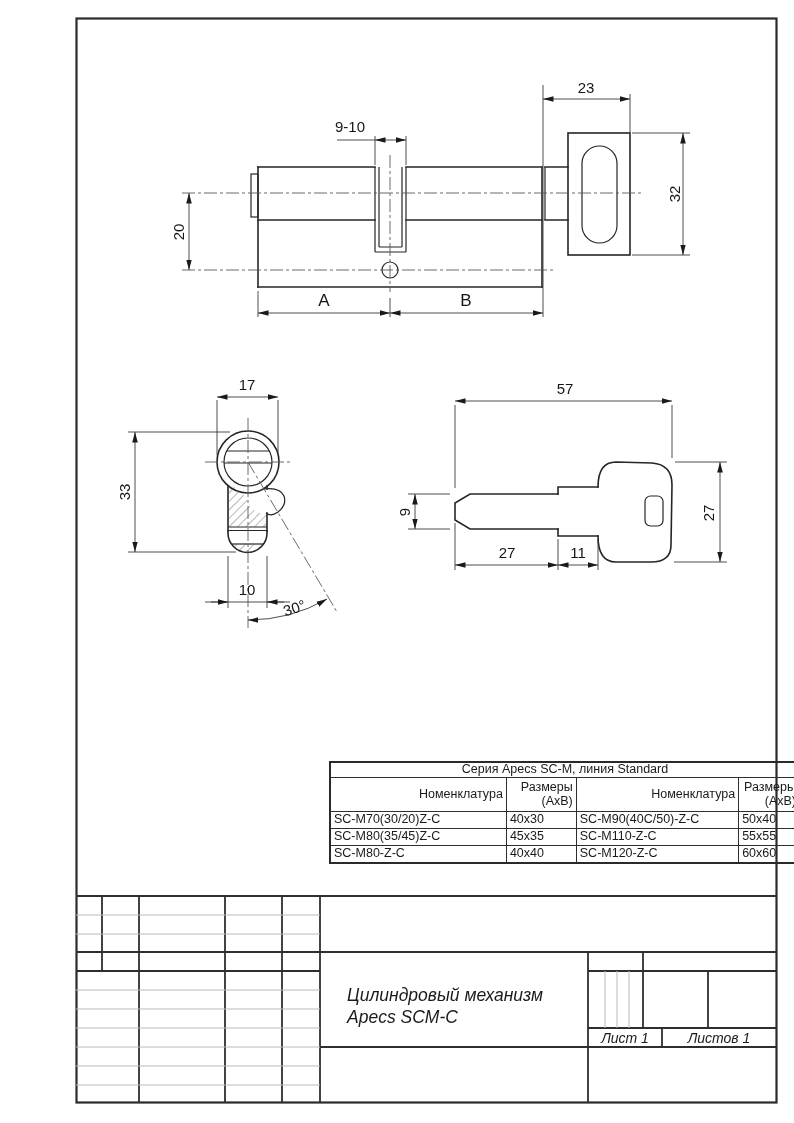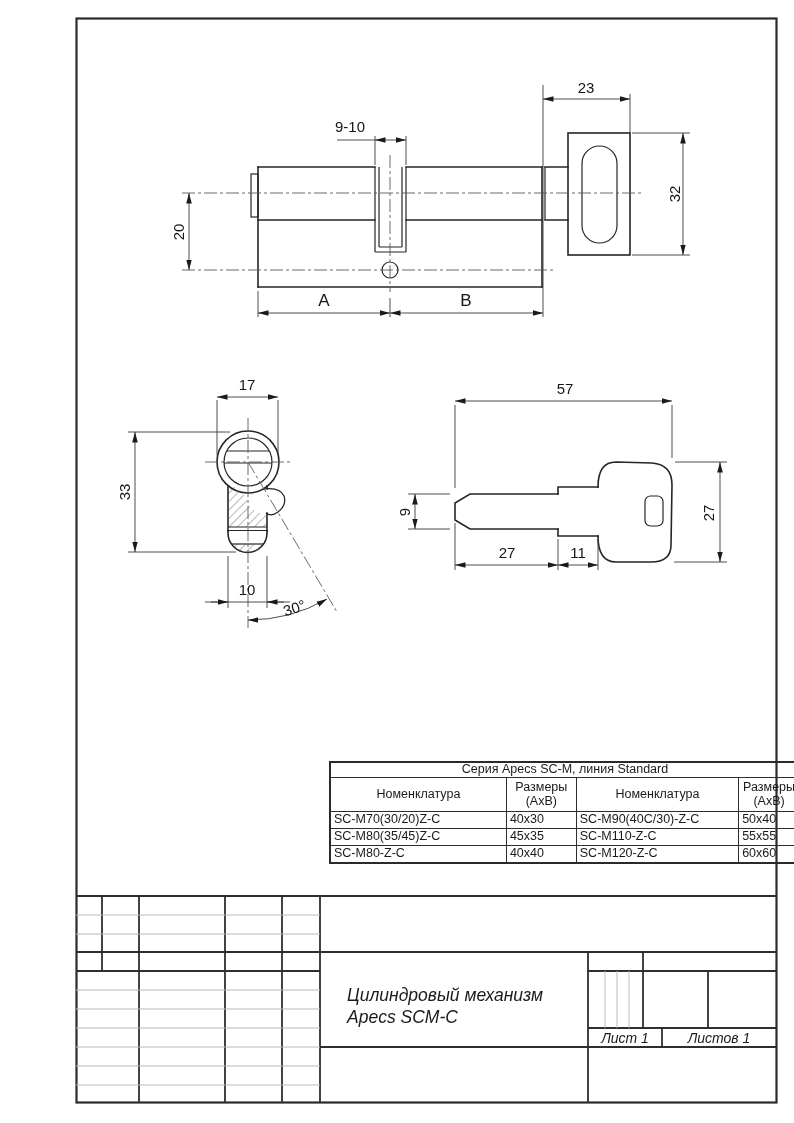--- a/index.html
+++ b/index.html
@@ -18,21 +18,21 @@
   .ablbl  { font-size:17px; }
   .ttl    { font-family:"Liberation Sans",sans-serif; font-style:italic; fill:#1b1b1b; }
 
   
   .nom-table { position:absolute; left:329px; top:761px; border-collapse:collapse;
                table-layout:fixed; width:472px; border:2px solid #2a2a2a;
                font-family:"Liberation Sans",sans-serif; color:#1a1a1a;padding-left:28px; }
   .nom-table td { border:1px solid #2e2e2e; font-size:12.5px; padding:0 3px;
                   height:16px; white-space:nowrap; overflow:hidden; line-height:1.05; }
   .nom-table td.cap { height:14px; text-align:center; }
-  .nom-table td.hdr { height:33px; text-align:center; vertical-align:middle; }
+  .nom-table td.hdr { height:33px; text-align:right; vertical-align:middle; }
 </style>
 </head>
 <body>
 
 <div class="page">
 
 <svg class="draw" width="794" height="1123" viewBox="0 0 794 1123">
   <defs>
     <marker id="arr" markerUnits="userSpaceOnUse" markerWidth="11" markerHeight="7" viewBox="0 0 11 7" refX="10.5" refY="3.5" orient="auto-start-reverse">
       <path d="M10.5,3.5 L0,0.7 L0,6.3 Z" fill="#1a1a1a"></path>
@@ -214,21 +214,21 @@
             <div>Номенклатура</div>
           </td>
       <td class="hdr">
         <div>Размеры</div>
         <div>(АхВ)</div>
       </td>
     </tr>
     <tr>
       <td>SC-M70(30/20)Z-C</td>
       <td>40x30</td>
-      <td>SC-M90(40C/30)-Z-C</td>
+      <td>SC-M90(40C/50)-Z-C</td>
       <td>50x40</td>
     </tr>
     <tr>
       <td>SC-M80(35/45)Z-C</td>
       <td>45x35</td>
       <td>SC-M110-Z-C</td>
       <td>55x55</td>
     </tr>
     <tr>
       <td>SC-M80-Z-C</td>

